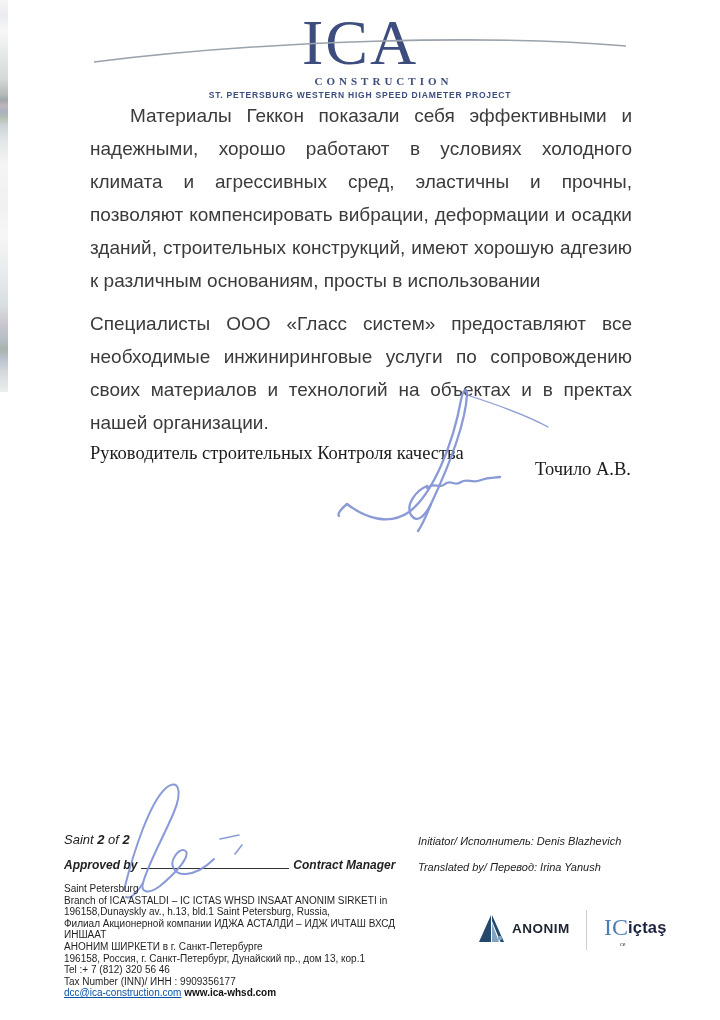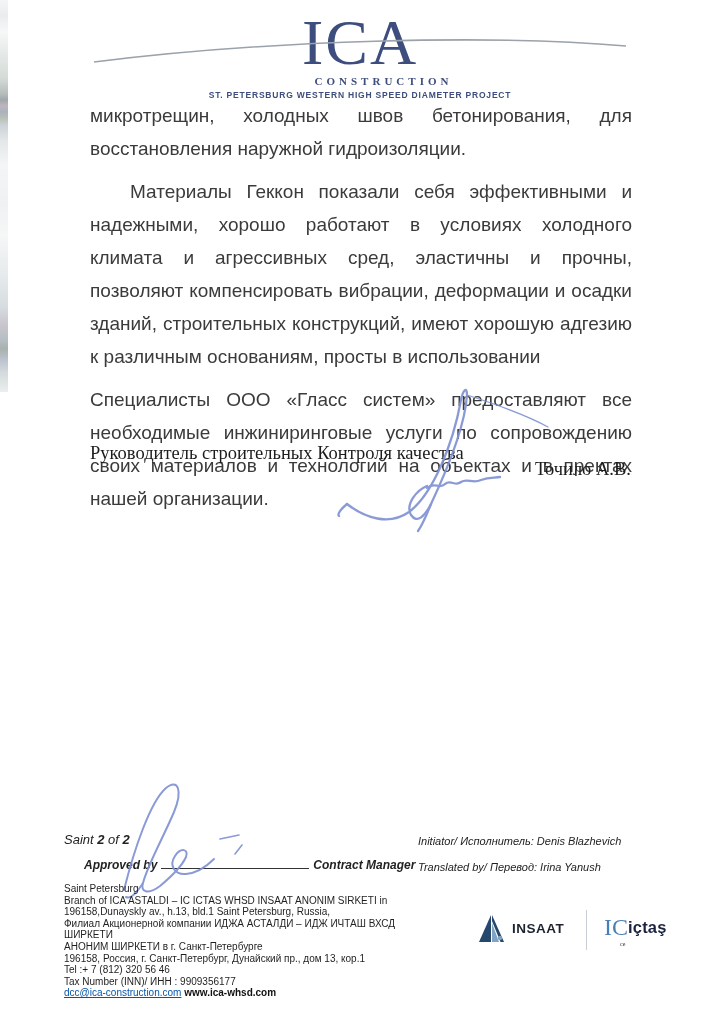--- a/index.html
+++ b/index.html
@@ -53,21 +53,21 @@
   }
   .sig-big { position:absolute; left:335px; top:382px; width:220px; height:152px; }
   
   .page-number {
     position:absolute; left:64px; top:832px;
     font-style:italic; font-size:13px; color:#222;
   }
   .page-number b { font-style:italic; }
   .approved-row {
     position:absolute; left:64px; top:857px; font-size:12px; color:#222;
-    font-weight:bold; font-style:italic; white-space:nowrap;margin-left:20px;
+    font-weight:bold; font-style:italic; white-space:nowrap;
   }
   .approved-line {
     display:inline-block; width:148px; border-bottom:1.2px solid #333;
     height:12px; margin:0 4px;
   }
   .sig-small { position:absolute; left:86px; top:778px; width:160px; height:122px; }
   .initiator-line {
     position:absolute; left:418px; top:835px;
     font-style:italic; font-size:11px; color:#222;
   }
@@ -112,21 +112,20 @@
   <div class="logo-wrap">
     <div class="logo-ica">ICA</div>
     <div class="logo-construction">CONSTRUCTION</div>
     <div class="logo-sub">ST. PETERSBURG WESTERN HIGH SPEED DIAMETER PROJECT</div>
   </div>
   <svg class="logo-arc" viewBox="0 0 560 34">
     <path d="M 14 26 C 190 4, 410 -2, 546 10" fill="none" stroke="#9aa2ab" stroke-width="1.6"></path>
   </svg>
 
   <div class="doc-body">
-    <p>микротрещин, холодных швов бетонирования, для восстановления наружной гидроизоляции.</p>
     <p class="indent">Материалы Геккон показали себя эффективными и надежными, хорошо работают в условиях холодного климата и агрессивных сред, эластичны и прочны, позволяют компенсировать вибрации, деформации и осадки зданий, строительных конструкций, имеют хорошую адгезию к различным основаниям, просты в использовании</p>
     <p>Специалисты ООО «Гласс систем» предоставляют все необходимые инжиниринговые  услуги по сопровождению своих материалов и технологий на объектах и в пректах нашей организации.</p>
   </div>
 
   <div class="signoff-title">Руководитель строительных Контроля качества</div>
   <div class="signoff-name">Точило А.В.</div>
 
   <svg class="sig-big" viewBox="0 0 220 152">
     <g fill="none" stroke="#8092d4" stroke-width="2.3" stroke-linecap="round" opacity="0.92">
       <path d="M 12 122 C 30 136, 54 144, 74 130 C 98 112, 118 62, 126 18 C 128 8, 132 4, 132 13 C 130 44, 112 88, 96 122 C 90 134, 82 142, 76 133 C 70 122, 82 108, 92 104"></path>
@@ -152,37 +151,37 @@
     </g>
   </svg>
 
   <div class="initiator-line">Initiator/ Исполнитель: Denis Blazhevich</div>
   <div class="translated-line">Translated by/ Перевод:  Irina Yanush</div>
 
   <div class="address-block">
     <div>Saint Petersburg</div>
     <div>Branch of ICA ASTALDI – IC ICTAS WHSD INSAAT ANONIM SIRKETI in</div>
     <div>196158,Dunayskly av., h.13, bld.1 Saint Petersburg, Russia,</div>
-    <div>Филиал Акционерной компании ИДЖА АСТАЛДИ – ИДЖ ИЧТАШ ВХСД ШИРКЕТИ</div>
+    <div>Филиал Акционерной компании ИДЖА АСТАЛДИ – ИДЖ ИЧТАШ ВХСД ИНШААТ</div>
     <div>АНОНИМ ШИРКЕТИ в г. Санкт-Петербурге</div>
     <div>196158, Россия, г. Санкт-Петербург, Дунайский пр., дом 13, кор.1</div>
     <div>Tel :+ 7 (812) 320 56 46</div>
     <div>Tax Number (INN)/ ИНН : 9909356177</div>
     <div><a href="#" class="email">dcc@ica-construction.com</a> <span class="site">www.ica-whsd.com</span></div>
   </div>
 
   <div class="partners">
     <div class="astaldi">
       <svg width="27" height="29" viewBox="0 0 27 29">
         <polygon points="1,28 13,1 13,28" fill="#24476b"></polygon>
         <polygon points="14,9 21,28 14,28" fill="#7fa3c0"></polygon>
         <polygon points="14,1 26,28 22.5,28 14,7" fill="#24476b"></polygon>
         <circle cx="22" cy="24" r="2.2" fill="#7fa3c0"></circle>
       </svg>
-      <span class="astaldi-text">INSAAT</span>
+      <span class="astaldi-text">ANONIM</span>
     </div>
     <div class="partner-divider"></div>
     <div class="ictas">
       <span class="ictas-ic"><span>IC</span><span class="ictas-ce">ce</span></span><span class="ictas-name">içtaş</span>
     </div>
   </div>
 
 </div>
 
 </body></html>

